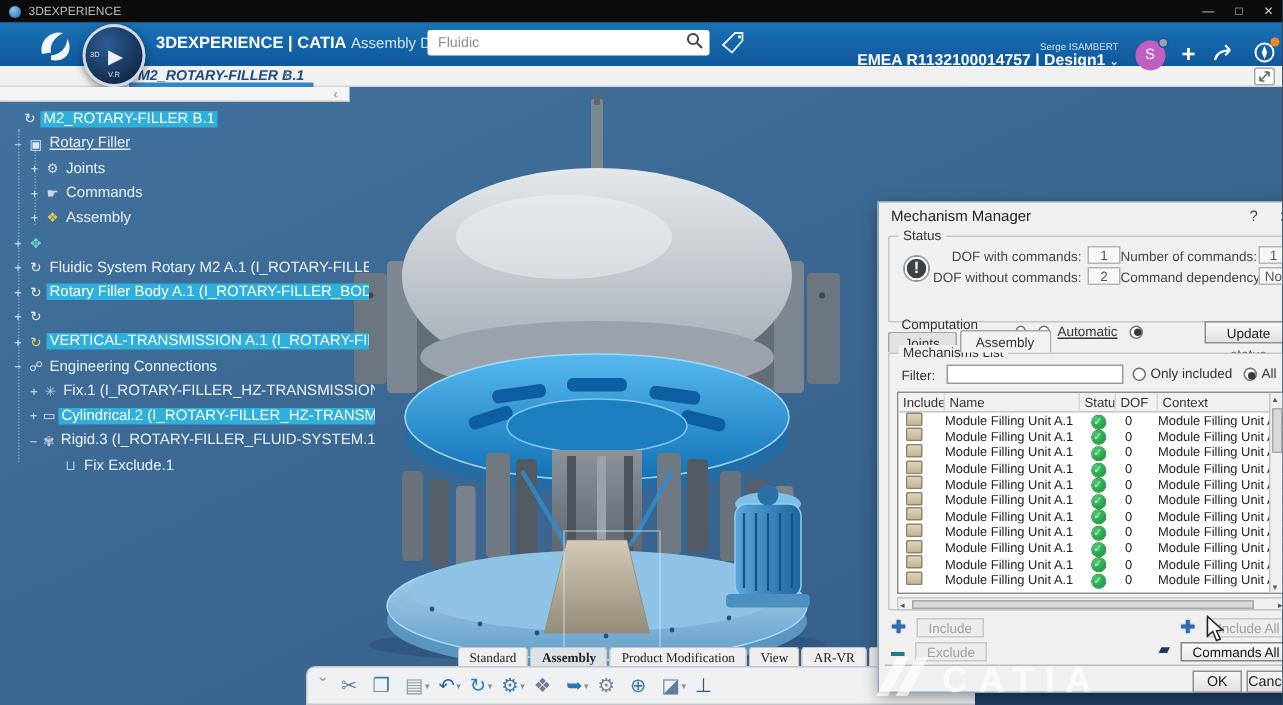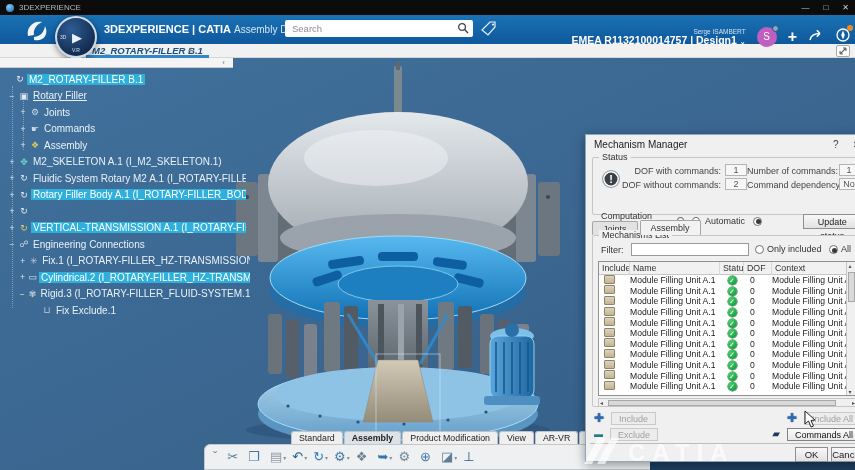--- a/index.html
+++ b/index.html
@@ -73,21 +73,21 @@
   .exp{width:10px;text-align:center;font-size:8.5px;color:#d9e5f0;}
   .tico{width:14px;text-align:center;font-size:9px;}
   .lbl{padding:0 2px;overflow:hidden;max-width:215px;}
   .tree-row[data-selected="true"] .lbl{background:#2fb0dc;color:#fff;}
   .tree-row[data-underline="true"] .lbl{text-decoration:underline;}
 
   
   .model{position:absolute;left:228px;top:4px;z-index:1;}
 
   
-  .ab-tabs{position:absolute;left:291px;top:373px;height:13px;display:flex;z-index:22;}
+  .ab-tabs{position:absolute;left:305px;top:373px;height:13px;display:flex;z-index:22;font-family:Liberation Serif, serif;}
   .ab-tab{height:13px;line-height:13px;padding:0 7px;font-size:8.8px;color:#222;background:#efefef;
     border:1px solid #bfc3c7;border-bottom:none;border-radius:3px 3px 0 0;margin-right:1px;white-space:nowrap;}
   .ab-tab[data-active="true"]{background:#dde2e6;font-weight:bold;}
   .ab-icons{position:absolute;left:204px;top:386px;width:452px;height:26px;z-index:21;
     background:#eef0f2;border:1px solid #c3c7cb;border-radius:6px 4px 0 0;
     display:flex;align-items:center;padding:0 4px 0 6px;}
   .abi{display:flex;align-items:center;height:22px;padding:0 2px;margin-right:2px;}
   .abi-g{font-size:13px;line-height:20px;}
   .abi-caret{font-size:6px;color:#8a9098;margin-left:1px;}
   .abi[data-dd="false"] .abi-caret{visibility:hidden;}
@@ -194,21 +194,21 @@
         <path d="M10 23 C20 25 25 17 21 9 C20 15 17 19 10 20 Z" fill="#fff" opacity=".95"></path>
       </svg>
     </span>
     <span class="compass">
       <span class="play">▶</span>
       <span class="c3d">3D</span>
       <span class="cvr">V.R</span>
     </span>
     <span class="brand"><b>3DEXPERIENCE</b> <b>|</b> <b>CATIA</b> <span class="mod">Assembly Design</span></span>
     <span class="search">
-      <span class="ph" aria-label="Search">Search</span>
+      <span class="ph" aria-label="Search">Fluidic</span>
       <span>
         <svg width="12" height="12" viewBox="0 0 12 12">
             <circle cx="5" cy="5" r="3.4" fill="none" stroke="#444" stroke-width="1.3"></circle>
             <path d="M7.6 7.6 L11 11" stroke="#444" stroke-width="1.4"></path>
           </svg>
       </span>
     </span>
     <span class="tagico">
       <svg width="17" height="17" viewBox="0 0 17 17">
           <path d="M9 2 h5 v5 l-7 8 -6 -5 z" fill="none" stroke="#e6f0fa" stroke-width="1.2"></path>
@@ -380,21 +380,20 @@
           <span class="lbl">Commands</span>
         </div>
         <div class="tree-row" data-level="2" data-selected="false" data-underline="false">
           <span class="exp">+</span>
           <span class="tico" style="color: rgb(227, 197, 82);">❖</span>
           <span class="lbl">Assembly</span>
         </div>
         <div class="tree-row" data-level="1" data-selected="false" data-underline="false">
           <span class="exp">+</span>
           <span class="tico" style="color: rgb(111, 214, 200);">✥</span>
-          <span class="lbl">M2_SKELETON A.1 (I_M2_SKELETON.1)</span>
         </div>
         <div class="tree-row" data-level="1" data-selected="false" data-underline="false">
           <span class="exp">+</span>
           <span class="tico" style="color: rgb(232, 238, 245);">↻</span>
           <span class="lbl">Fluidic System Rotary M2 A.1 (I_ROTARY-FILLER_FLUI</span>
         </div>
         <div class="tree-row" data-level="1" data-selected="true" data-underline="false">
           <span class="exp">+</span>
           <span class="tico" style="color: rgb(232, 238, 245);">↻</span>
           <span class="lbl">Rotary Filler Body A.1 (I_ROTARY-FILLER_BODY.1)</span>
@@ -525,21 +524,21 @@
         <span class="sl" style="left:154px;top:8px;width:88px;">Number of commands:</span>
         <span class="sv" style="left:246px;top:6px;width:20px;">1</span>
         <span class="sl" style="left:24px;top:22px;width:104px;">DOF without commands:</span>
         <span class="sv" style="left:132px;top:20px;width:22px;">2</span>
         <span class="sl" style="left:154px;top:22px;width:88px;">Command dependency:</span>
         <span class="sv" style="left:246px;top:20px;width:20px;">No</span>
         <span class="comp-row">
           <span>Computation status :</span>
           <span class="rdo" style="margin-left:8px;"></span>
           <span class="rdo" style="margin-left:8px;" data-checked="false"></span>
-          <span style="margin-left:5px;">Automatic</span>
+          <span style="margin-left:5px;text-decoration:underline;">Automatic</span>
           <span class="rdo" style="margin-left:8px;" data-checked="true"></span>
           <span style="margin-left:3px;margin-top:40px;">Manual</span>
           <span class="btn upd">Update status</span>
         </span>
       </div>
 
       <div class="dlg-tabs">
         <span class="dtab" data-active="false">Joints</span>
           <span class="dtab" data-active="true">Assembly</span>
       </div>

